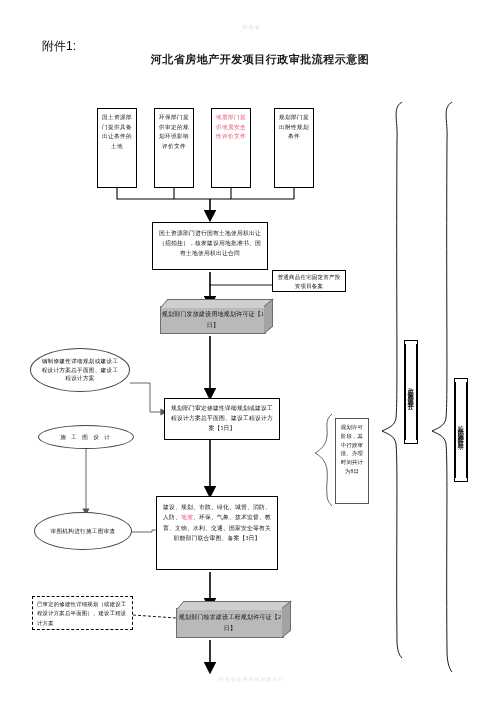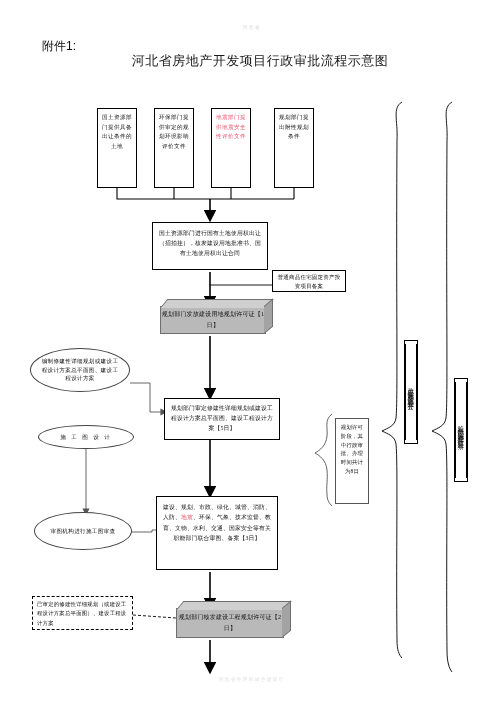--- a/index.html
+++ b/index.html
@@ -29,21 +29,21 @@
   .attachment-label {
     position: absolute; left: 22px; top: 38px;
     font-size: 12px; color: #111;
     font-family: "Liberation Sans", sans-serif;
     margin-left: 20px;
   }
 
   .doc-title {
     position: absolute; left: 100px; top: 52px; width: 320px;
     text-align: center;
-    font-size: 13px; font-weight: normal; color: #1a1a1a;
+    font-size: 11px; font-weight: bold; color: #1a1a1a;
     letter-spacing: 0.5px;
   }
 
   
   .box {
     position: absolute;
     border: 1px solid #000;
     background: #fff;
     font-size: 5.6px;
     line-height: 1.62;

